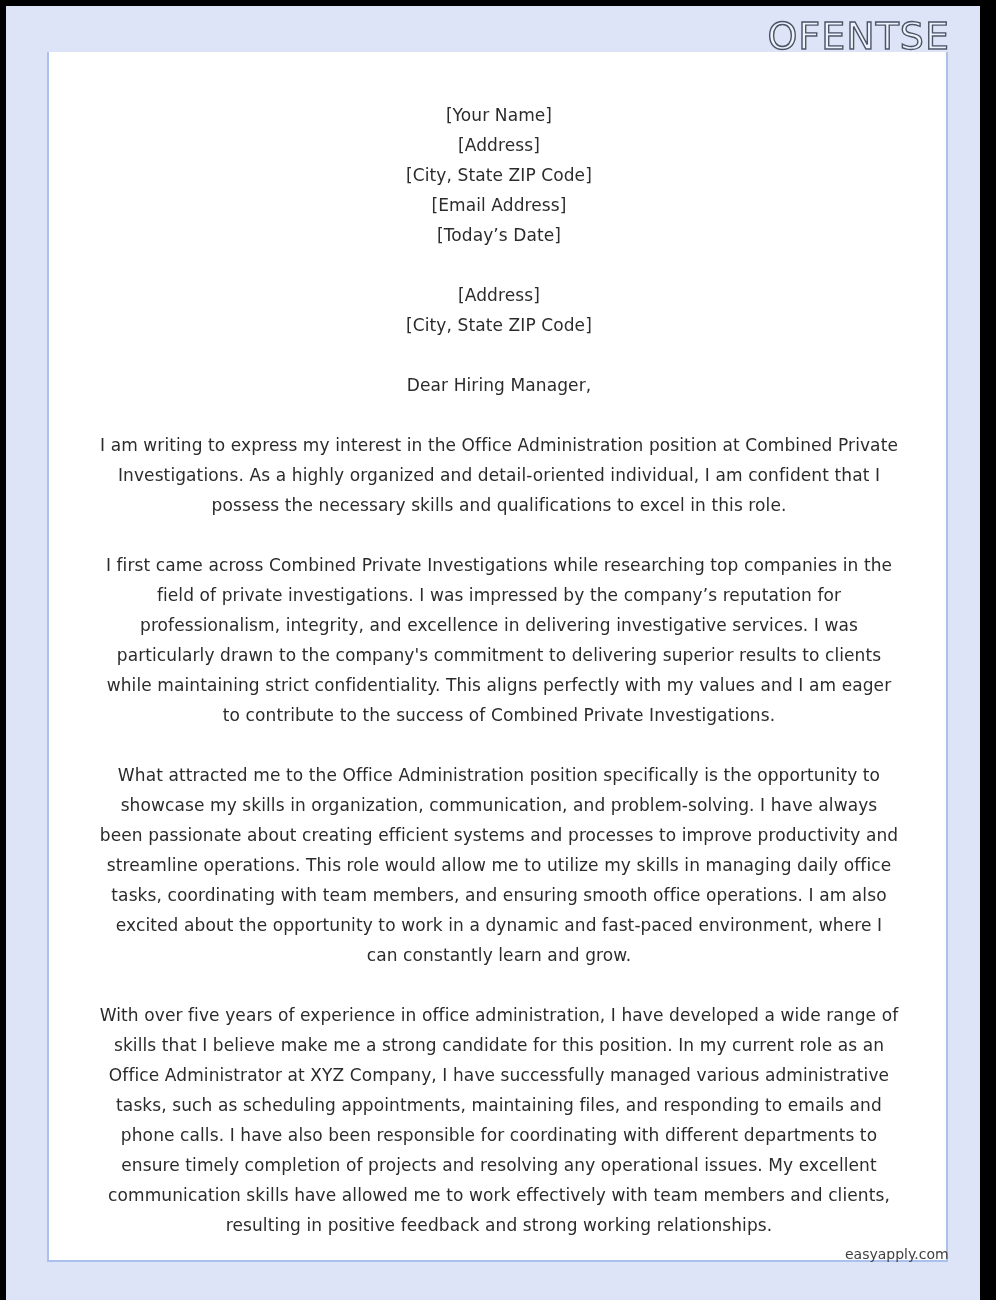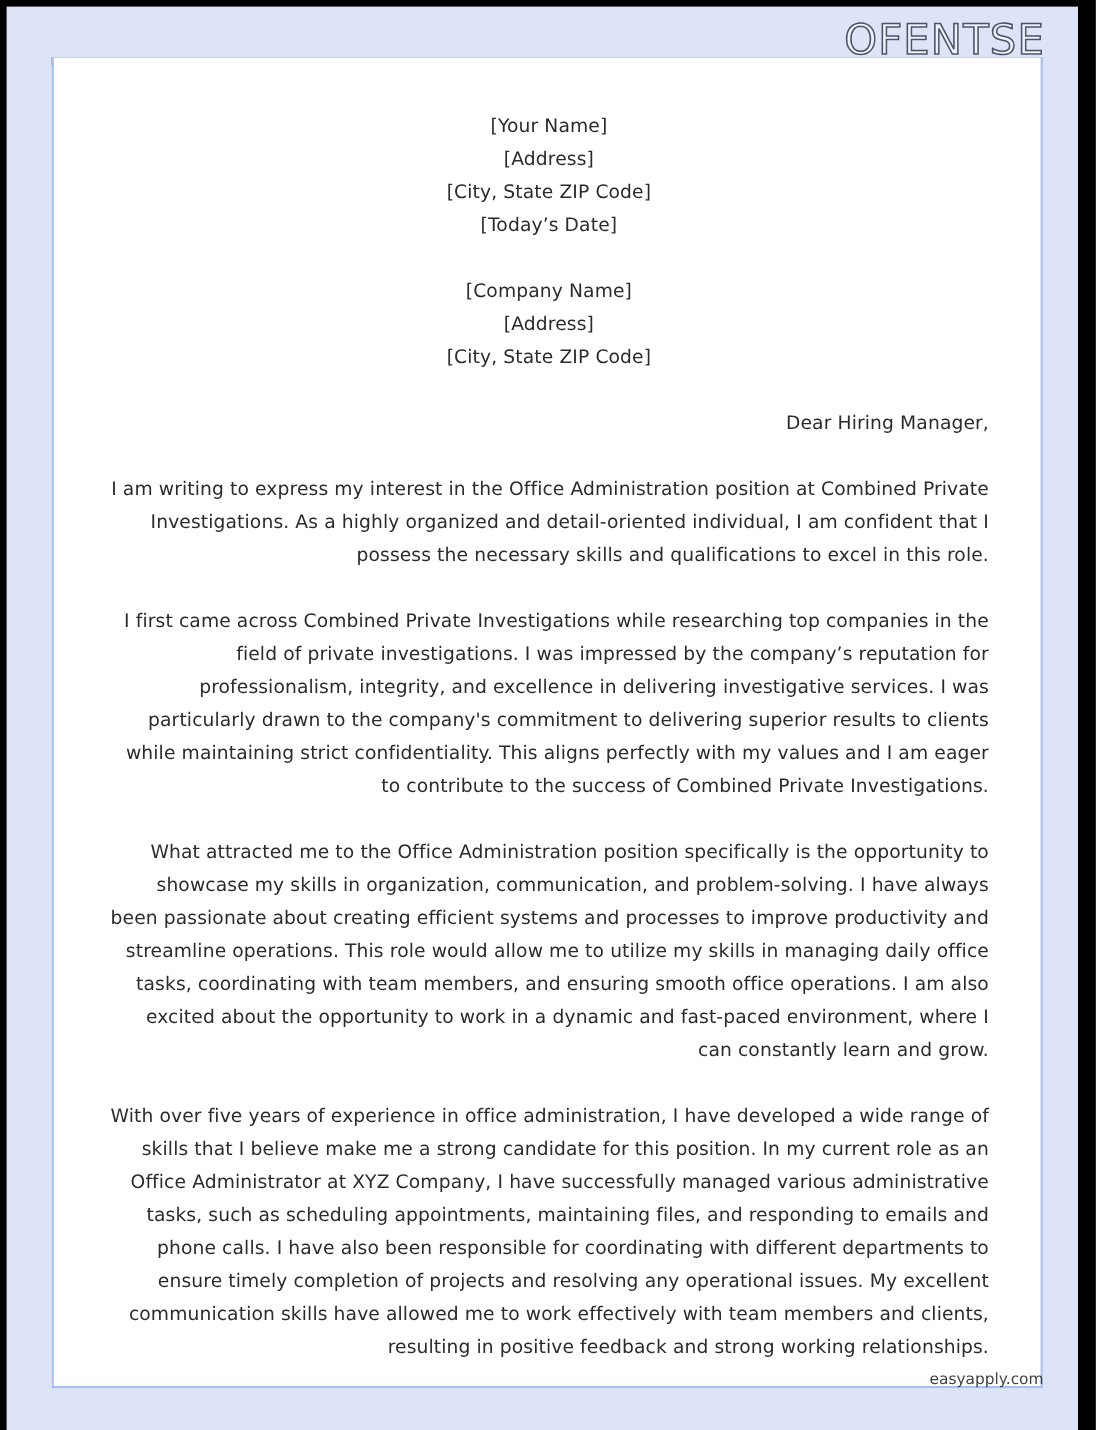--- a/index.html
+++ b/index.html
@@ -17,20 +17,21 @@
 
   
   .page-frame {
     position: absolute;
     left: 0;
     top: 0;
     width: 996px;
     height: 1300px;
     background: #000000;
     box-sizing: border-box;
+    border-radius: 24px;
   }
 
   .canvas {
     position: absolute;
     left: 6px;
     top: 6px;
     width: 974px;      
     height: 1294px;
     background: #dde4f8;
     overflow: hidden;
@@ -94,21 +95,21 @@
     white-space: nowrap;
     text-align: center;
   }
 
   .block-gap {
     height: 30px;
   }
 
   .para {
     margin: 0 0 30px 0;
-    text-align: right;
+    text-align: center;
   }
 
   .para:last-child {
     margin-bottom: 16px;
   }
 
   
   .watermark {
     position: absolute;
     left: 839px;   
@@ -132,27 +133,27 @@
     <div class="document-topbar"></div>
 
     <div class="document"></div>
 
     <div class="letter-body">
 
       <div>
         <span class="addr-line">[Your Name]</span>
         <span class="addr-line">[Address]</span>
         <span class="addr-line">[City, State ZIP Code]</span>
+        <span class="addr-line">[Email Address]</span>
         <span class="addr-line">[Today’s Date]</span>
       </div>
 
       <div class="block-gap"></div>
 
       <div>
-        <span class="addr-line">[Company Name]</span>
         <span class="addr-line">[Address]</span>
         <span class="addr-line">[City, State ZIP Code]</span>
       </div>
 
       <div class="block-gap"></div>
 
       <p class="para">Dear Hiring Manager,</p>
 
       <p class="para">I am writing to express my interest in the Office Administration position at Combined Private Investigations. As a highly organized and detail-oriented individual, I am confident that I possess the necessary skills and qualifications to excel in this role.</p>
       <p class="para">I first came across Combined Private Investigations while researching top companies in the field of private investigations. I was impressed by the company’s reputation for professionalism, integrity, and excellence in delivering investigative services. I was particularly drawn to the company's commitment to delivering superior results to clients while maintaining strict confidentiality. This aligns perfectly with my values and I am eager to contribute to the success of Combined Private Investigations.</p>

